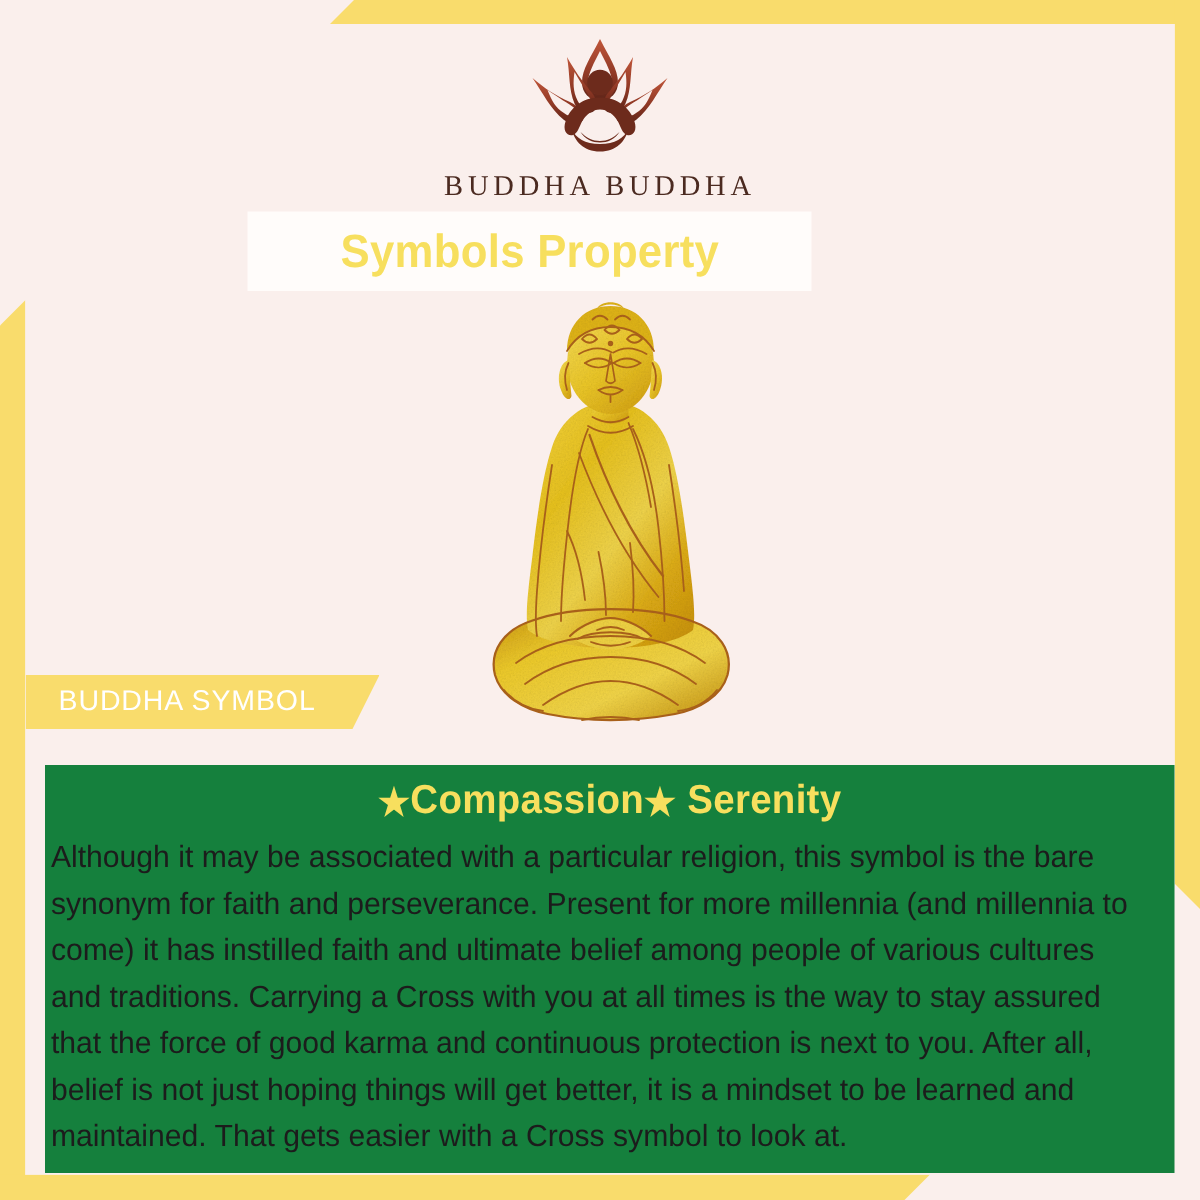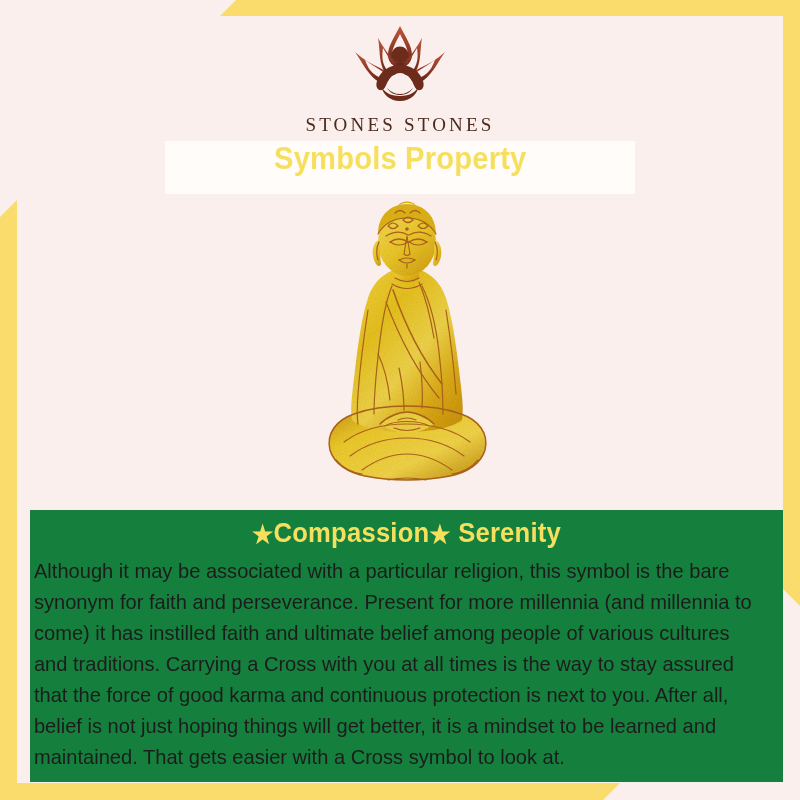--- a/index.html
+++ b/index.html
@@ -77,24 +77,25 @@
     letter-spacing: 3.2px;
     color: #4b2a20;
     font-weight: 400;
   }
 
   
   .title-banner {
     position: absolute;
     left: 165px;
     top: 141px;
-    width: 470px;
+    width: 376px;
     height: 53px;
     background: #fffcfa;
     display: flex;
+    align-items: center;
     justify-content: center;
   }
   .title-text {
     font-family: "Liberation Sans Narrow", "Liberation Sans", sans-serif;
     font-weight: 700;
     font-size: 31px;
     color: #f7df5e;
     letter-spacing: 0.2px;
     transform: scaleX(0.94);
     white-space: nowrap;
@@ -212,21 +213,21 @@
       </g>
 
       <g fill="#6d2b1c">
         <circle cx="75" cy="33" r="8.5"></circle>
         <path d="M75 43 C63 43 55 50 52 59 C50 65 53 69 57 68 C60 67 61 63 63 59 C66 54 70 51 75 51
                  C80 51 84 54 87 59 C89 63 90 67 93 68 C97 69 100 65 98 59 C95 50 87 43 75 43 Z"></path>
         <path d="M56 64 C58 72 64 79 75 79 C86 79 92 72 94 64 C91 70 85 74 75 74 C65 74 59 70 56 64 Z"></path>
         <path d="M62 66 C66 70 70 72 75 72 C80 72 84 70 88 66 C85 71 80 73 75 73 C70 73 65 71 62 66 Z"></path>
       </g>
     </svg>
-    <div class="logo-word">STONES STONES</div>
+    <div class="logo-word">BUDDHA BUDDHA</div>
   </div>
 
   <div class="title-banner">
     <div class="title-text">Symbols Property</div>
   </div>
 
   <div class="buddha-wrap">
     <svg class="buddha-svg" viewBox="0 0 215 300">
       <defs>
         <linearGradient id="goldBody" x1="0.1" y1="0" x2="0.95" y2="1">
@@ -333,19 +334,22 @@
         <path d="M44 244 C60 232 82 226 107 226 C132 226 154 232 170 244"></path>
         <path d="M50 258 C66 246 86 240 107 240 C128 240 148 246 164 258"></path>
         <path d="M62 272 C76 262 90 256 107 256 C124 256 138 262 152 272"></path>
         <path d="M36 262 q10 12 26 14"></path>
         <path d="M178 262 q-10 12 -26 14"></path>
         <path d="M88 282 q19 -4 38 0"></path>
       </g>
     </svg>
   </div>
 
+  <div class="symbol-tag">
+    <span class="symbol-tag-label">BUDDHA SYMBOL</span>
+  </div>
 
   <div class="content-card">
     <div class="headline"><span class="star">★</span><span>Compassion</span><span class="star">★</span><span> Serenity</span></div>
     <p class="body-copy">Although it may be associated with a particular religion, this symbol is the bare synonym for faith and perseverance. Present for more millennia (and millennia to come) it has instilled faith and ultimate belief among people of various cultures and traditions. Carrying a Cross with you at all times is the way to stay assured that the force of good karma and continuous protection is next to you. After all, belief is not just hoping things will get better, it is a mindset to be learned and maintained. That gets easier with a Cross symbol to look at.</p>
   </div>
 
 </div>
 
 </body></html>

